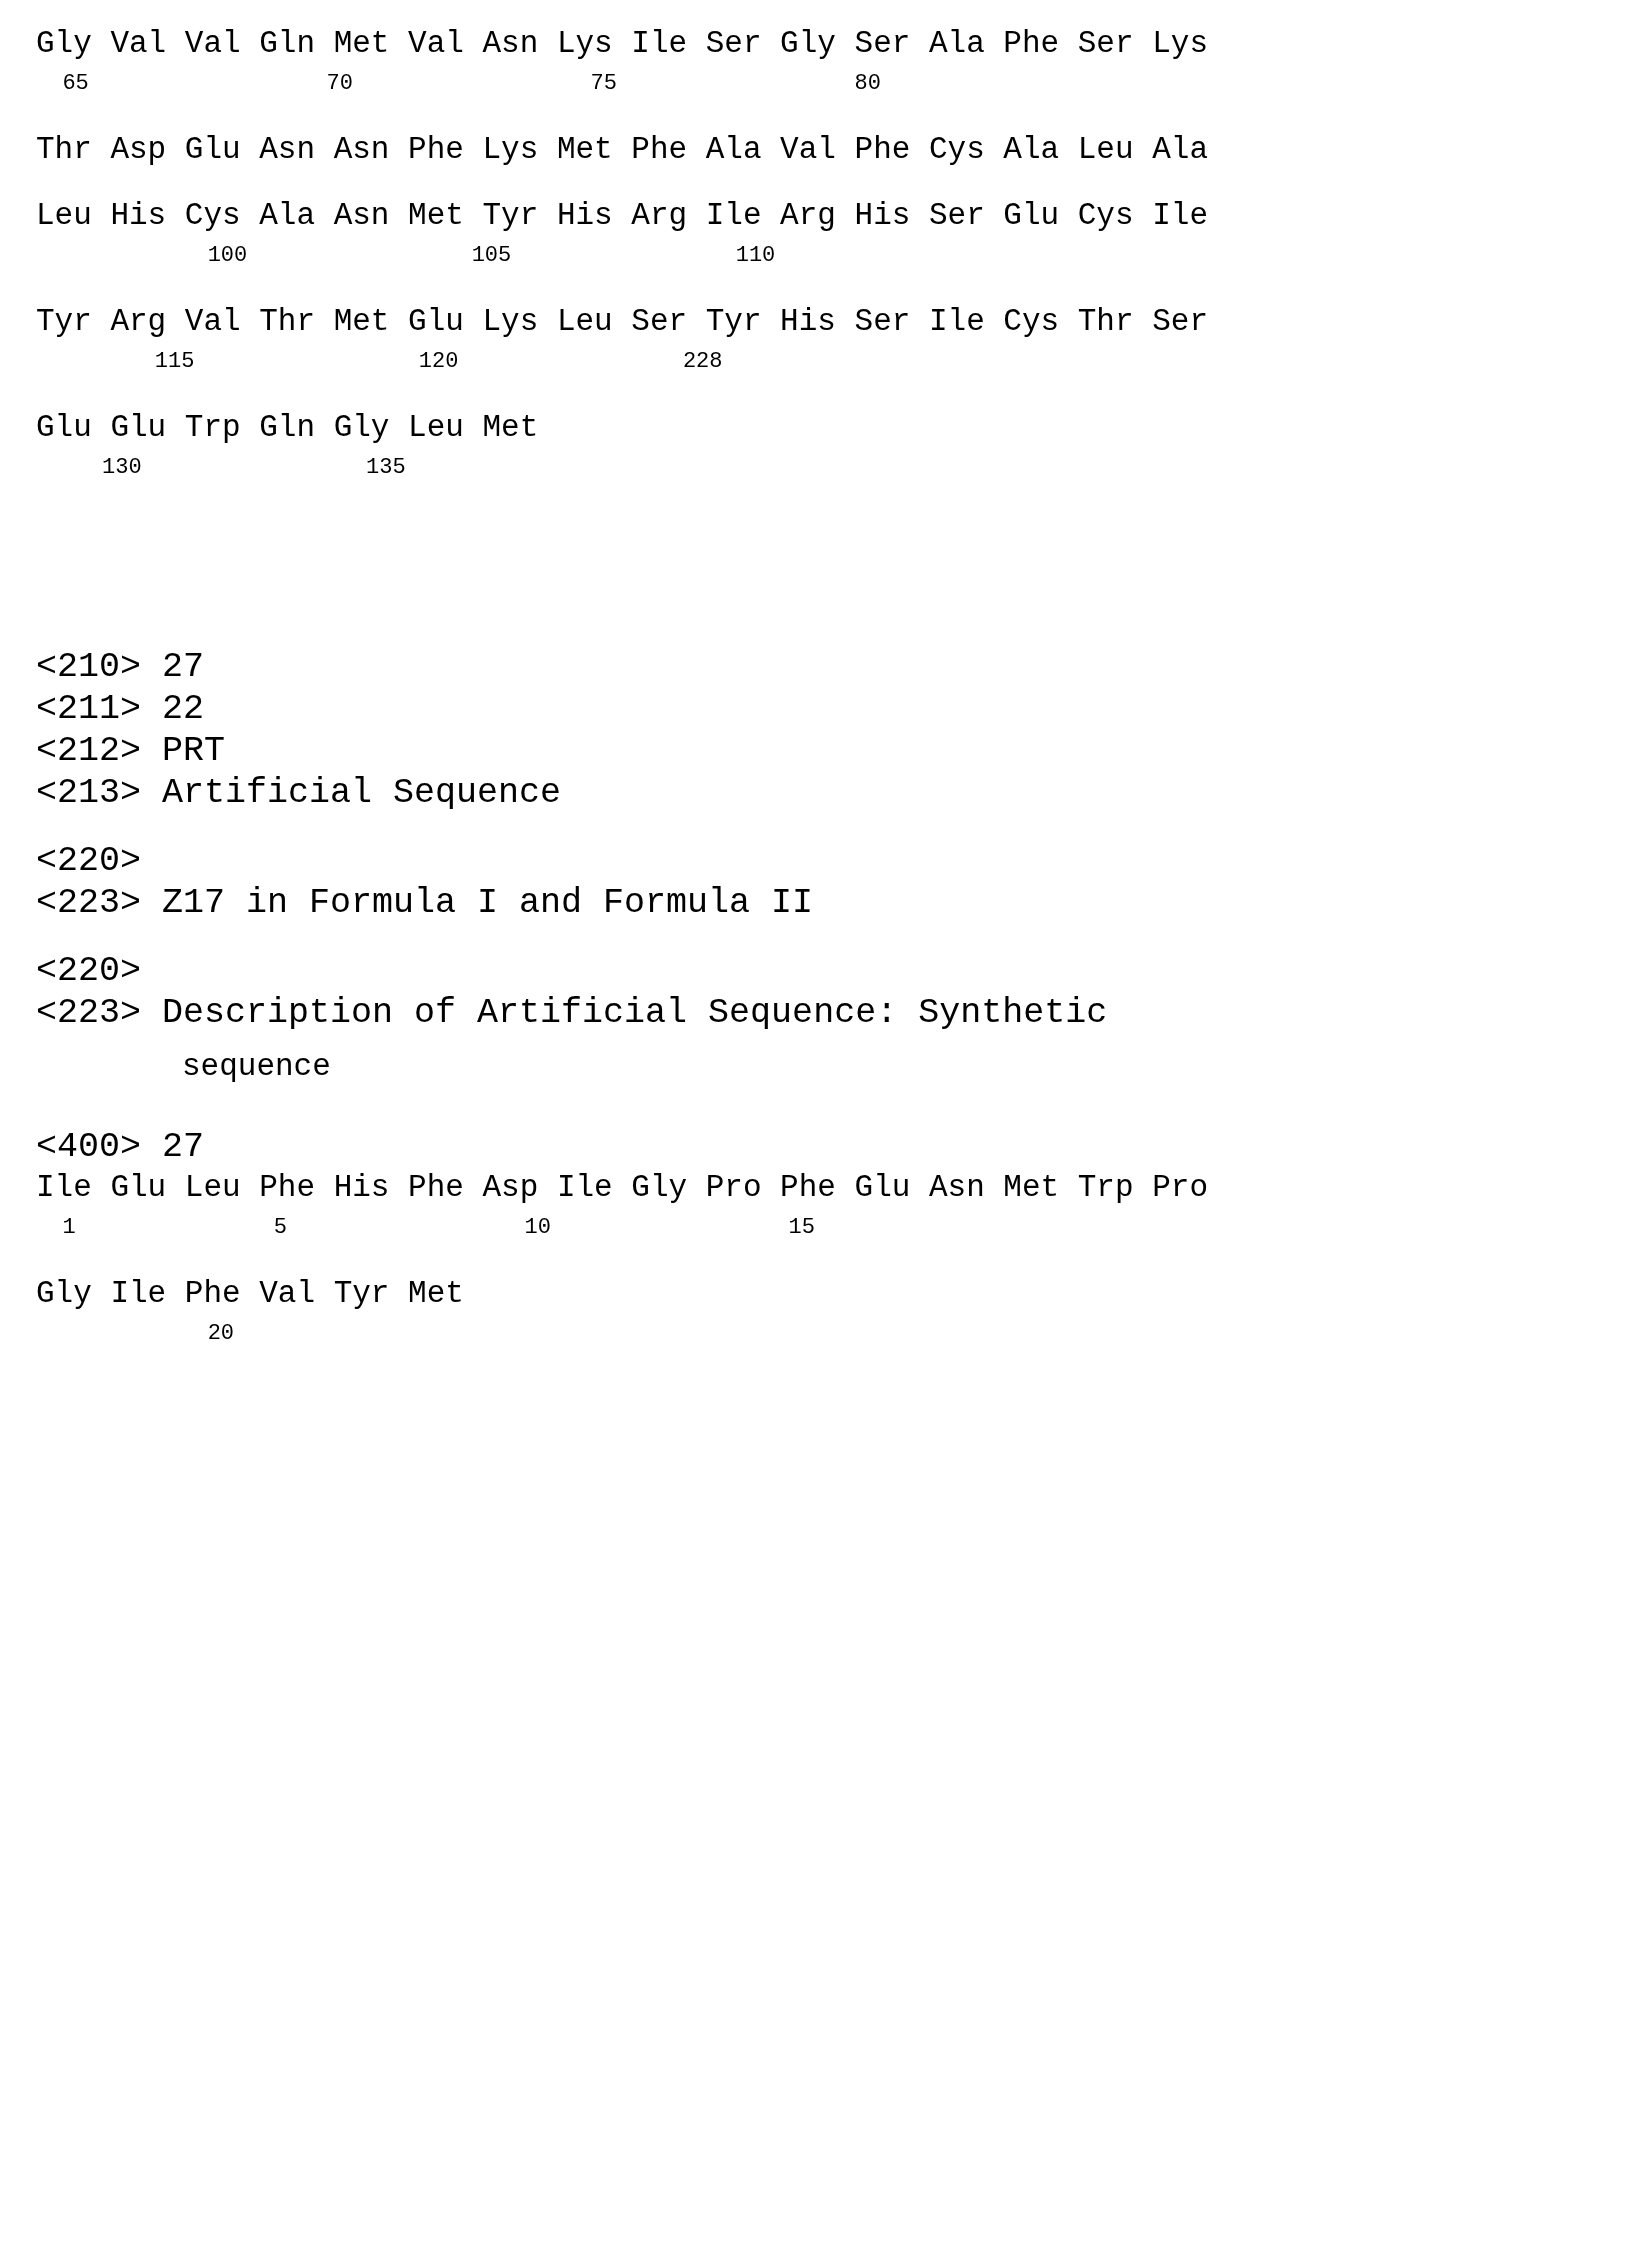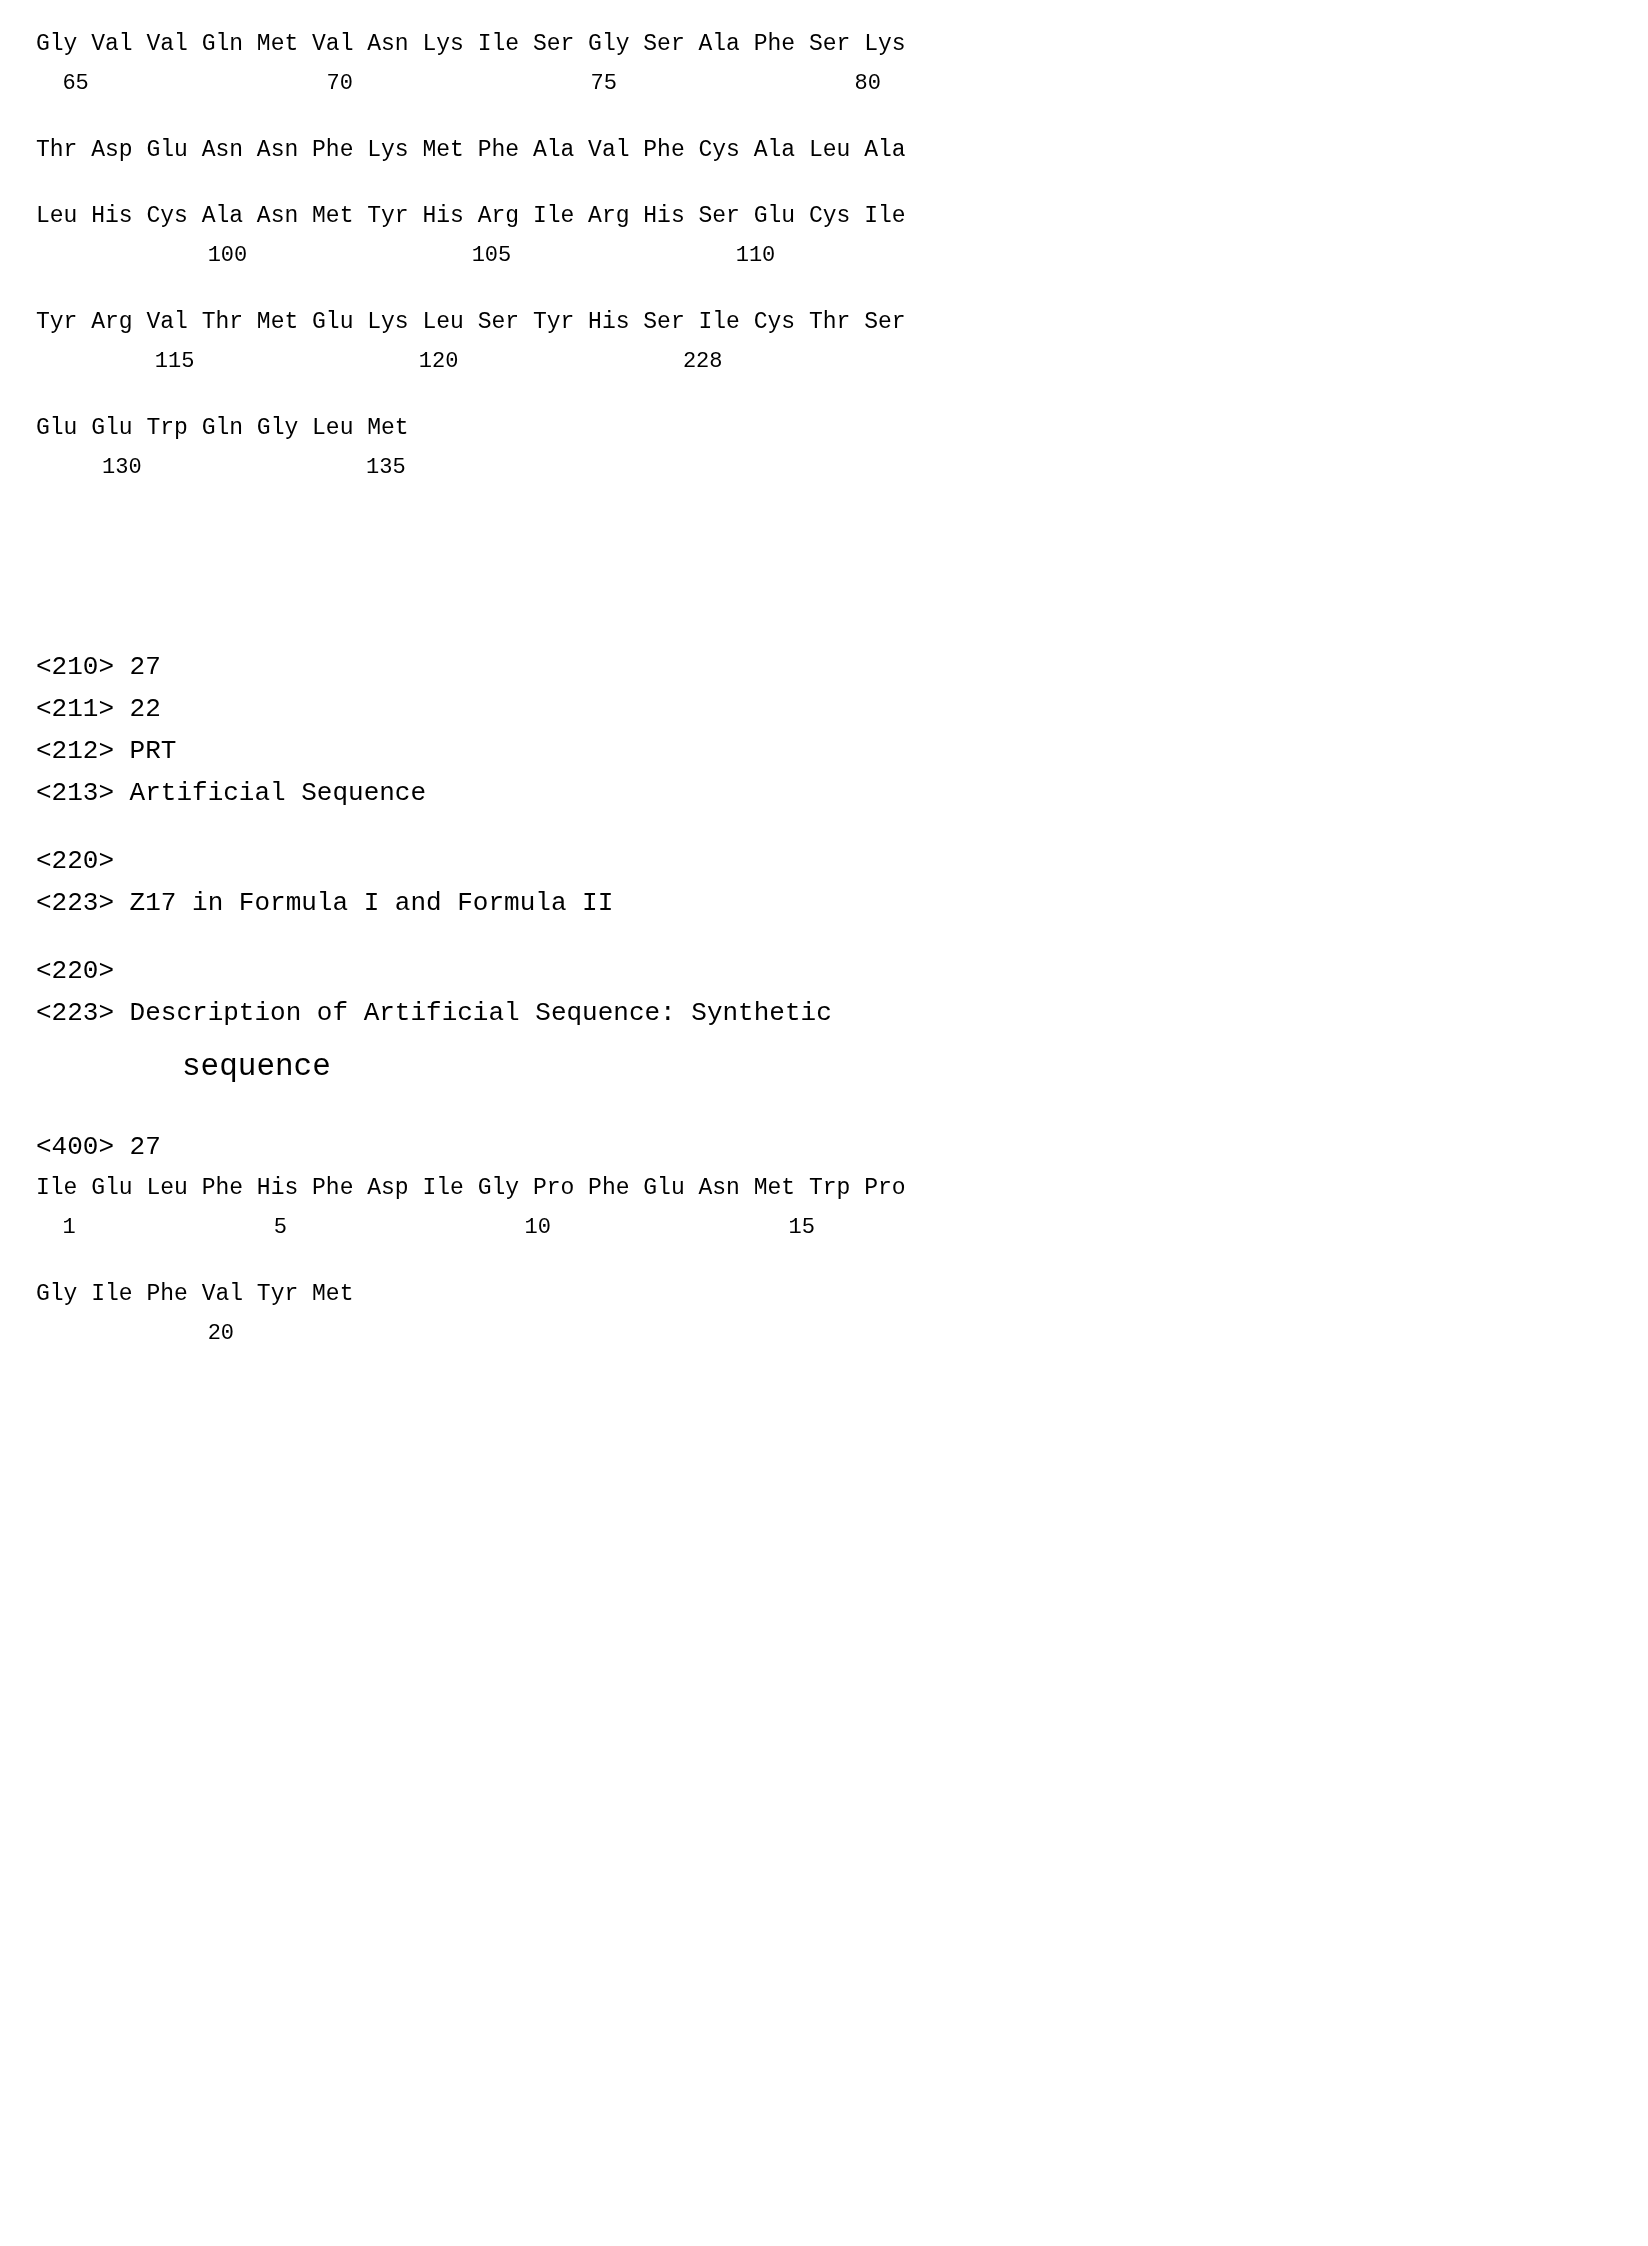--- a/index.html
+++ b/index.html
@@ -22,37 +22,37 @@
     width: 1648px;
     height: 2246px;
     padding: 0;
   }
   .seq-block {
     margin: 0;
   }
   
   .res-row {
     white-space: pre;
-    font-size: 23px;
+    font-size: 31px;
     line-height: 40px;
     letter-spacing: 0px;
     margin: 0;
   }
   .num-row {
     white-space: pre;
     font-size: 22px;
     line-height: 40px;
     margin: 0;
   }
   .gap-small { height: 26px; }
   .gap-med { height: 40px; }
   .gap-big { height: 118px; }
   .tag-line {
     white-space: pre;
-    font-size: 26px;
+    font-size: 35px;
     line-height: 42px;
     margin: 0;
   }
   .indent-cont {
     white-space: pre;
     font-size: 31px;
     line-height: 42px;
     margin: 12px;
   }
   .content {

